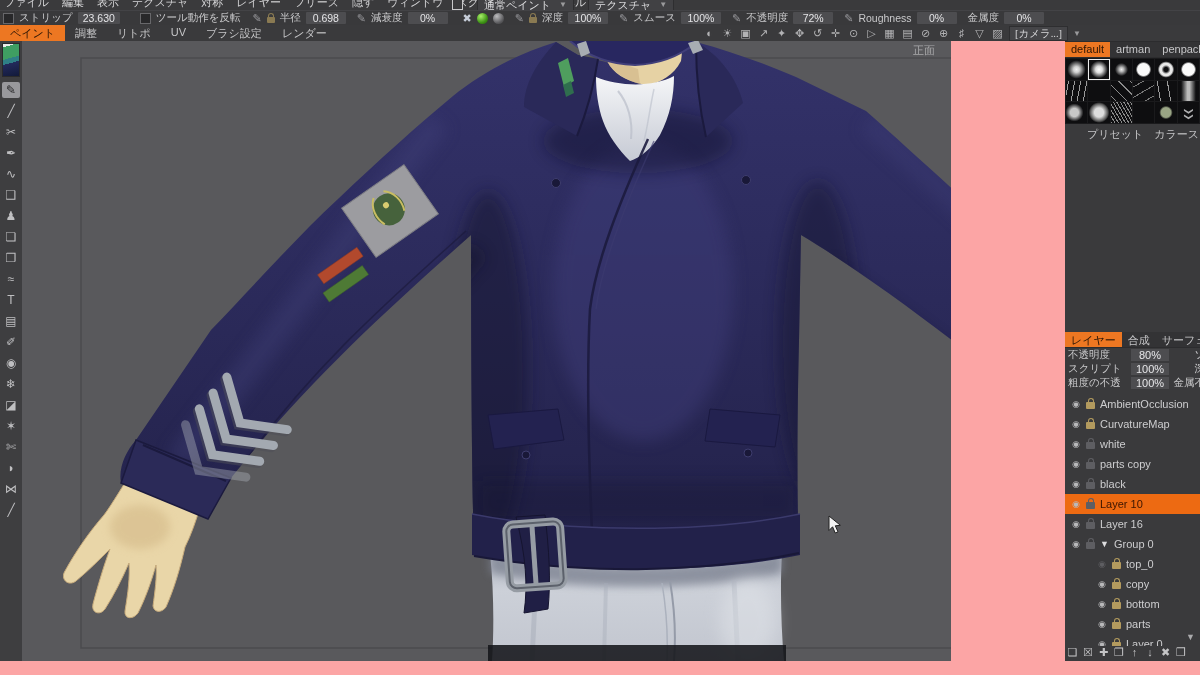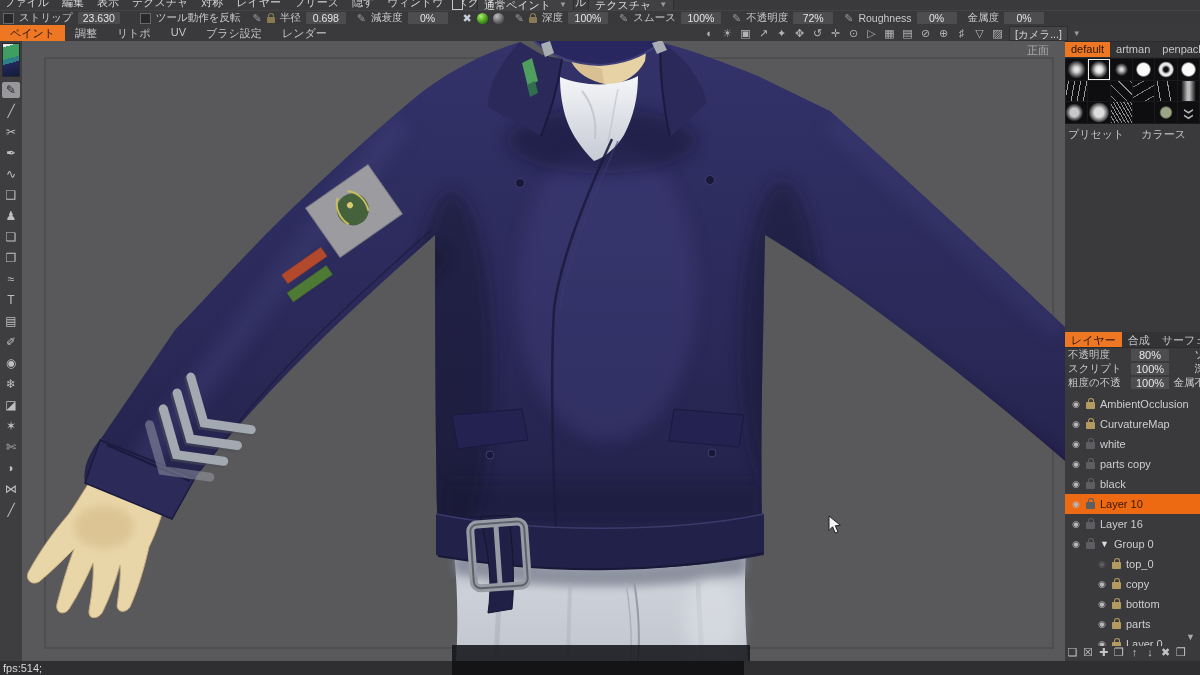--- a/index.html
+++ b/index.html
@@ -28,30 +28,30 @@
   .sphere.gray{background:radial-gradient(circle at 35% 30%,#bdbdbf,#59595c 65%,#39393b);}
   .minilock{width:8px;height:6px;background:#8a7a52;border-radius:1px;position:relative;display:inline-block;margin-top:3px;flex:none;}
   .minilock::before{content:"";position:absolute;top:-4px;left:1px;width:4px;height:4px;border:1.5px solid #8a7a52;border-bottom:none;border-radius:3px 3px 0 0;}
   
   #tabbar{position:absolute;left:0;top:25px;width:100%;height:16px;background:#3a3a3c;display:flex;font-size:11px;z-index:30;}
   .room{padding:1px 10px 4px 10px;color:#c6c6c8;cursor:default;}
   .room.active{background:#ED7722;color:#2b1505;}
   .viewicons{position:absolute;left:703px;top:1px;display:flex;gap:5px;color:#b2b2b4;font-size:11px;align-items:center;}
   .vicon{width:13px;text-align:center;}
   .camera-box{background:#454548;border:1px solid #2e2e30;color:#d8d8da;padding:0 5px;height:13px;line-height:12px;
-              display:flex;gap:5px;align-items:center;font-size:10.5px;}
+              display:flex;gap:5px;align-items:center;font-size:10.5px;font-family:Liberation Serif, serif;}
   
   #left-toolbar{position:absolute;left:0;top:41px;width:22px;height:620px;background:#3e3e40;display:flex;
                 flex-direction:column;align-items:center;gap:5px;padding-top:2px;box-sizing:border-box;z-index:20;}
   .tool{width:18px;height:16px;display:flex;align-items:center;justify-content:center;font-size:12px;color:#bfbfc1;flex:none;}
   .tool.selected{background:#98989c;color:#1e1e20;border-radius:2px;}
   .tool.swatch{width:16px;height:32px;border:1px solid #2a2a2c;
     background:linear-gradient(165deg,#ececec 0%,#ececec 9%,#3f9e62 9%,#3f9e62 44%,#2f7f86 44%,#2f7f86 58%,#232a5c 58%,#121a3a 100%);}
   
-  #viewport{position:absolute;left:22px;top:41px;width:1043px;height:620px;background:#59595c;overflow:hidden;z-index:10;}
+  #viewport{position:absolute;left:22px;top:41px;width:893px;height:620px;background:#59595c;overflow:hidden;z-index:10;padding-left:36px;}
   .viewlabel{position:absolute;right:16px;top:2px;font-size:11px;color:#a9a9ab;z-index:5;}
   #cursor{position:absolute;left:806px;top:474px;z-index:6;}
   
   #right-panel{position:absolute;left:1065px;top:24px;width:135px;height:637px;background:#3a3a3c;overflow:hidden;
                font-size:11px;z-index:25;}
   .ptabs{display:flex;background:#333335;height:15px;border-bottom:1px solid #2c2c2e;white-space:nowrap;overflow:hidden;}
   .ptab{padding:1px 6px 17px 6px;color:#c6c6c8;flex:none;}
   .ptab.active{background:#ED7722;color:#2b1505;}
   .bgrid{display:grid;grid-template-columns:repeat(6,1fr);gap:1px;background:#1a1a1c;padding:1px;height:64px;overflow:hidden;}
   .bcell{background:#0e0e10;position:relative;min-height:20px;}
@@ -67,21 +67,21 @@
   .s4{background:#0e0e10 repeating-linear-gradient(-30deg,transparent 0 4px,#777 4px 5px,transparent 5px 9px);}
   .s5{background:#0e0e10 repeating-linear-gradient(80deg,transparent 0 5px,#999 5px 6px,transparent 6px 10px);}
   .s6{background:#0e0e10 linear-gradient(90deg,transparent 0 15%,#bbb 45% 55%,transparent 85%);}
   .t1{background:#0e0e10 radial-gradient(circle at 40% 50%,#c8c8c8 0 25%,rgba(255,255,255,0) 55%);}
   .t2{background:#0e0e10 radial-gradient(circle,#ddd 0 30%,#555 58%,transparent 68%);}
   .t3{background:#0e0e10 repeating-linear-gradient(60deg,#888 0 1px,transparent 1px 3px);}
   .t4{background:#0e0e10 radial-gradient(circle at 35% 55%,#9a9a9a 0 3px,transparent 4px),radial-gradient(circle at 65% 40%,#8a8a8a 0 2px,transparent 3px);}
   .t5{background:#0e0e10 radial-gradient(circle,#9aa585 0 32%,transparent 44%);}
   .more{display:flex;align-items:center;justify-content:center;}
   .more::before{content:"❯❯";transform:rotate(90deg);letter-spacing:-2px;font-size:9px;color:#b0b0b2;}
-  .bottom-tabs{display:flex;gap:17px;padding:3px 3px;color:#c6c6c8;white-space:nowrap;overflow:hidden;}
+  .bottom-tabs{display:flex;gap:11px;padding:3px 22px;color:#c6c6c8;white-space:nowrap;overflow:hidden;}
   
   #layers-block{position:absolute;left:0;top:308px;width:135px;bottom:0;}
   .prow{display:flex;align-items:center;height:14px;padding-left:3px;gap:3px;white-space:nowrap;position:relative;}
   .plabel{color:#c9c9cb;font-size:10.5px;width:60px;overflow:hidden;flex:none;}
   .pval{background:#4d4d50;color:#e6e6e8;width:38px;text-align:center;height:12px;line-height:12px;flex:none;}
   .pextra{position:absolute;right:-5px;color:#c9c9cb;font-size:10.5px;}
   .layers{height:252px;overflow:hidden;margin-top:4px;}
   .layer-row{display:flex;align-items:center;height:20px;gap:5px;padding-left:6px;color:#cdcdcf;white-space:nowrap;}
   .layer-row.selected{background:#ED6A12;color:#3a1502;}
   .layer-row .eye{font-size:9px;color:#b9b9bb;width:10px;flex:none;text-align:center;}
@@ -531,18 +531,14 @@
           <span class="ficon">✚</span>
           <span class="ficon">❐</span>
           <span class="ficon">↑</span>
           <span class="ficon">↓</span>
           <span class="ficon">✖</span>
           <span class="ficon">❒</span>
         </div>
     </div>
   </div>
 
-  <div id="status-bar">
-    <span>fps:514;</span>
-    <span class="status-dark"></span>
-  </div>
 
 </div>
 
 </body></html>

